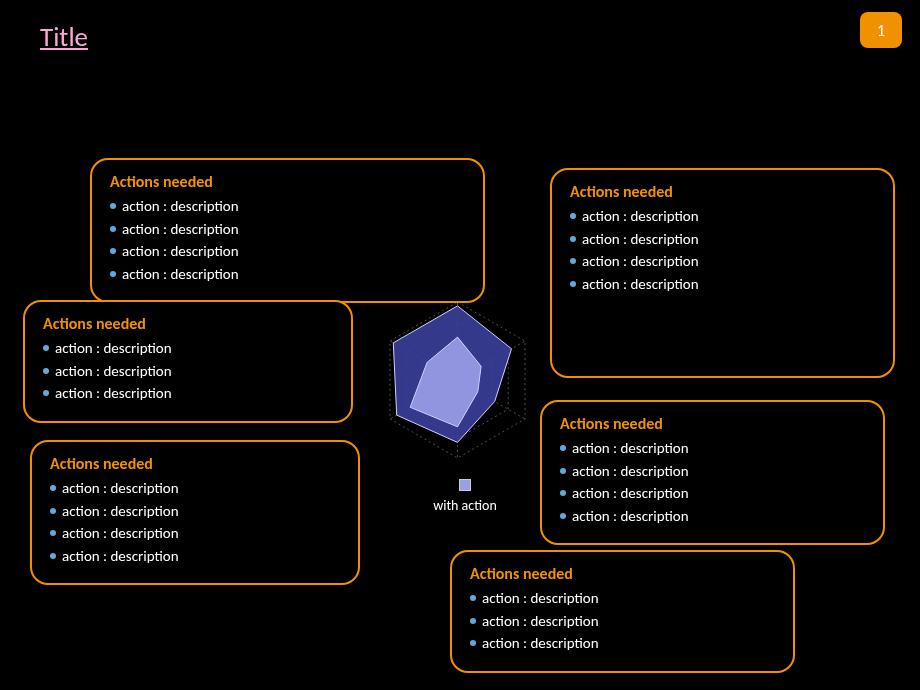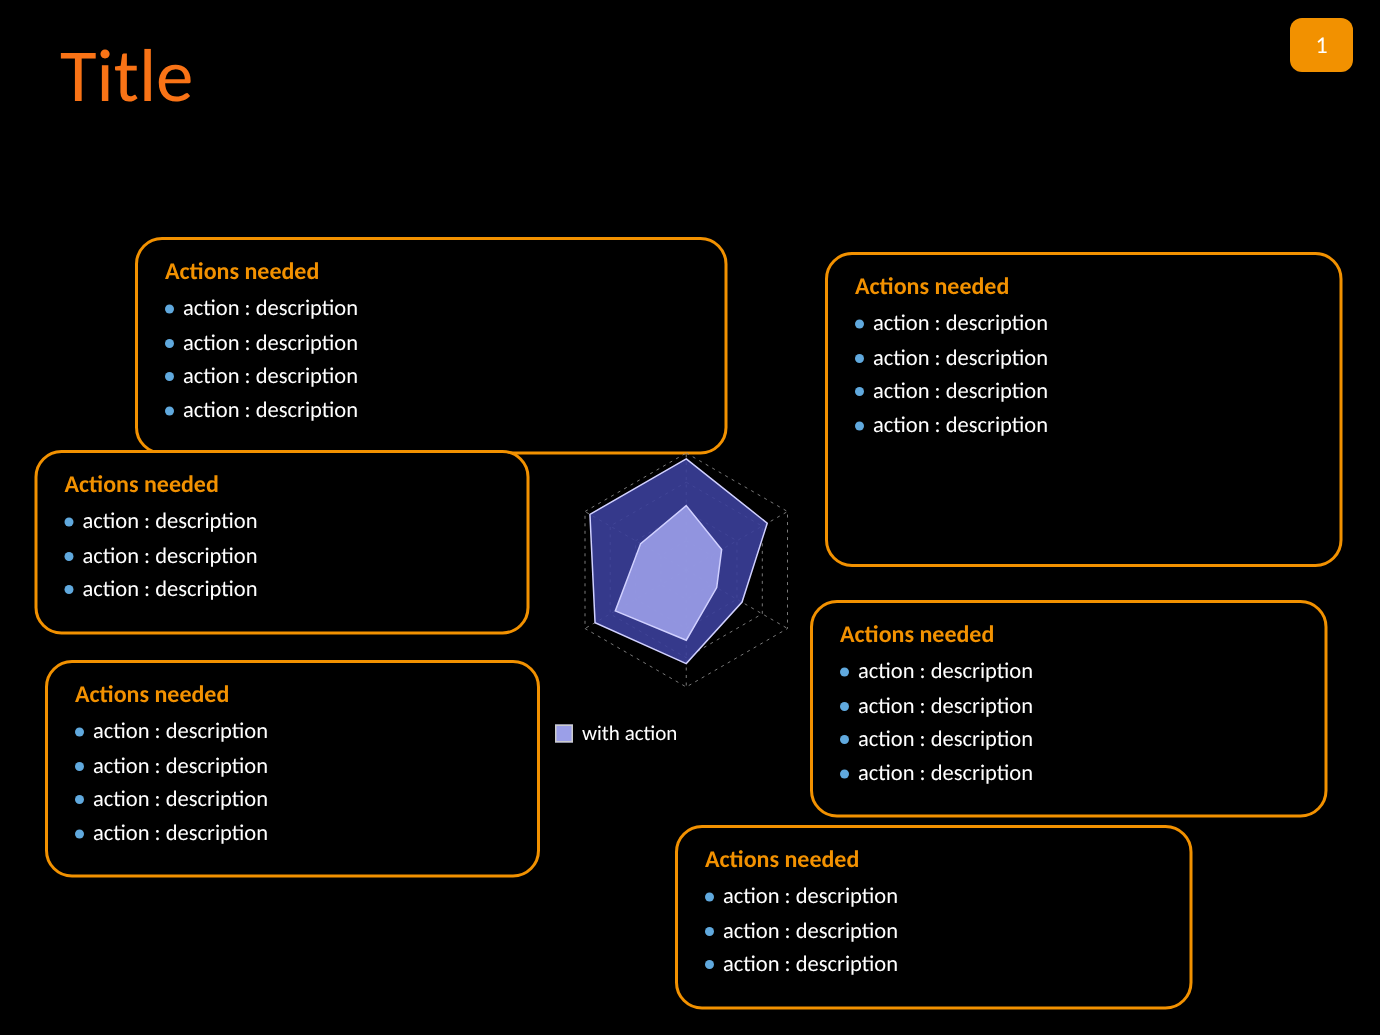--- a/index.html
+++ b/index.html
@@ -10,23 +10,24 @@
     background: #000;
     font-family: "Segoe UI", Calibri, Arial, sans-serif;
     color: #fff;
     position: relative;
     overflow: hidden;
   }
   .title {
     position: absolute;
     left: 40px;
     top: 20px;
-    color: #f97316;
-    font-size: 50px;
+    color: #f9a8d4;
+    font-size: 27px;
     font-weight: 400;
+    text-decoration: underline;
   }
   .page-badge {
     position: absolute;
     right: 18px;
     top: 12px;
     width: 42px;
     height: 36px;
     background: #f29100;
     color: #fff;
     border-radius: 8px;
@@ -72,20 +73,21 @@
   }
   .legend {
     margin-top: 10px;
     font-size: 14px;
   }
   .legend-row {
     display: flex;
     align-items: center;
     gap: 6px;
     margin-bottom: 2px;
+    flex-direction: column;
   }
   .swatch {
     width: 12px;
     height: 12px;
     border: 1px solid #ccc;
     box-sizing: border-box;
   }
 </style>
 </head>
 <body>

